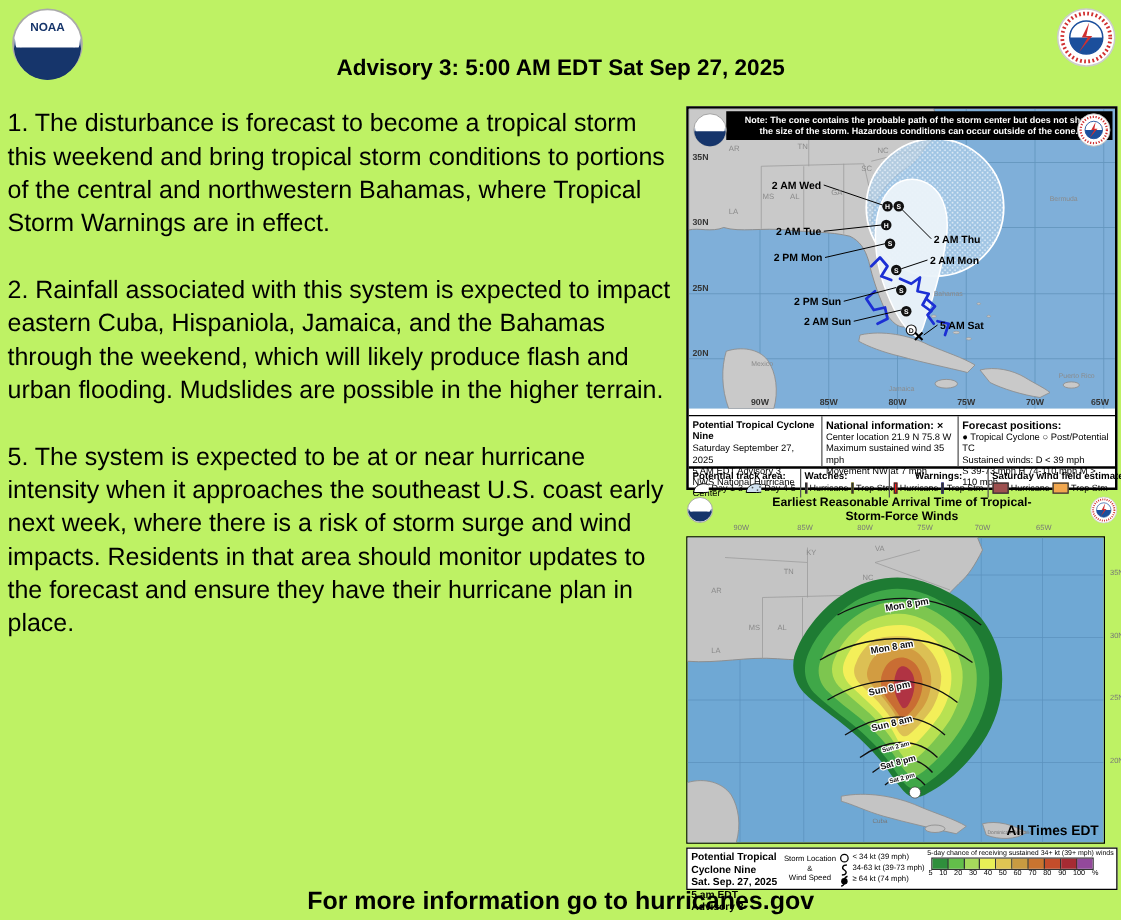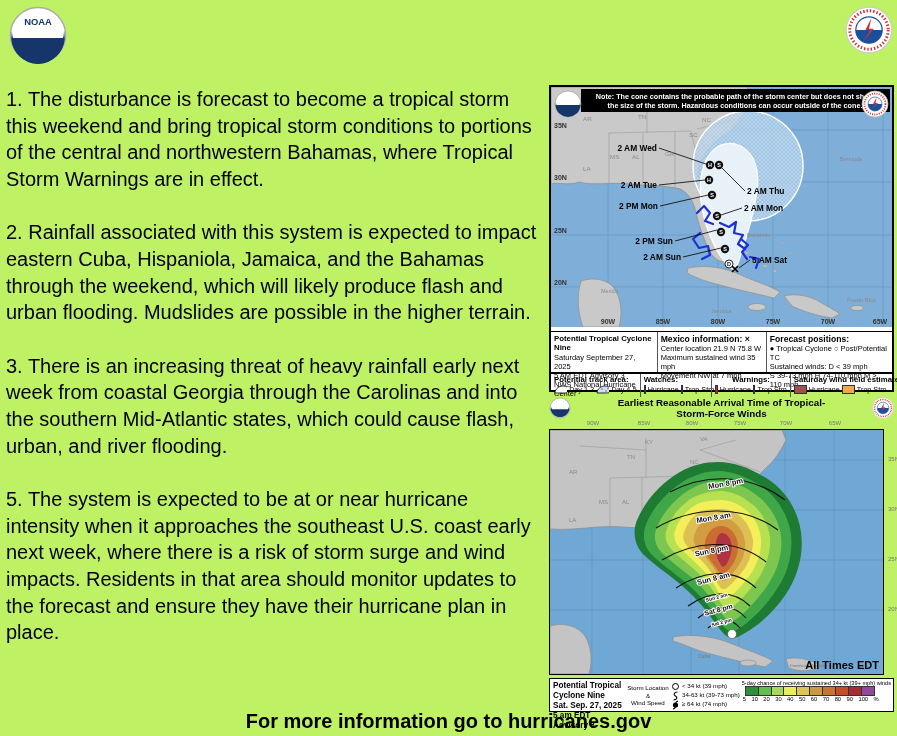--- a/index.html
+++ b/index.html
@@ -63,34 +63,34 @@
 
   <div class="noaa-hdr">
     <svg viewBox="0 0 40 40" width="58" height="58">
       <circle cx="20" cy="20" r="19" fill="#fff" stroke="#aaa" stroke-width="1"></circle>
       <path d="M1.5,23 A18.6,18.6 0 0 0 38.5,23 L38,17 A18,18 0 0 1 2,17 Z" fill="#16356B"></path>
       <path d="M2,22 A18,18 0 0 0 38,22 Z" fill="#16356B"></path>
       <text x="20" y="13" text-anchor="middle" font-size="6.5" font-weight="bold" fill="#16356B">NOAA</text>
       <path d="M5,22 C13,14 27,14 35,22 C27,19.5 13,19.5 5,22 Z" fill="#fff"></path>
     </svg>
   </div>
+  <div class="hdr-sub">Advisory 3: 5:00 AM EDT Sat Sep 27, 2025</div>
   <div class="nws-hdr">
     <svg viewBox="0 0 40 40" width="48" height="48">
       <circle cx="20" cy="20" r="19" fill="#fff" stroke="#ccc" stroke-width="1"></circle>
       <circle cx="20" cy="20" r="16" fill="none" stroke="#D03030" stroke-width="2.5" stroke-dasharray="1.2 1.6"></circle>
       <circle cx="20" cy="20" r="11" fill="#fff" stroke="#1B4F9C" stroke-width="1"></circle>
       <path d="M9,20 A11,11 0 0 0 31,20 Z" fill="#1B4F9C"></path>
       <path d="M22,10 L17,20 L21,20 L15,30 L24,19 L20,19 Z" fill="#D03030"></path>
     </svg>
   </div>
 
   <div class="messages">
     <p>1. The disturbance is forecast to become a tropical storm this weekend and bring tropical storm conditions to portions of the central and northwestern Bahamas, where Tropical Storm Warnings are in effect.</p>
     <p>2. Rainfall associated with this system is expected to impact eastern Cuba, Hispaniola, Jamaica, and the Bahamas through the weekend, which will likely produce flash and urban flooding. Mudslides are possible in the higher terrain.</p>
-    <p>3.  There is an increasing threat of heavy rainfall early next week from coastal Georgia through the Carolinas and into the southern Mid-Atlantic states, which could cause flash, urban, and river flooding.</p>
     <p>5. The system is expected to be at or near hurricane intensity when it approaches the southeast U.S. coast early next week, where there is a risk of storm surge and wind impacts. Residents in that area should monitor updates to the forecast and ensure they have their hurricane plan in place.</p>
   </div>
 
   <div class="cone-wrap">
     <svg width="341" height="240" viewBox="0 0 341 240">
       <defs>
         <pattern id="stip" width="4" height="4" patternUnits="userSpaceOnUse">
           <rect width="4" height="4" fill="#A9CBE6" opacity="0.75"></rect>
           <circle cx="1" cy="1" r="0.7" fill="#F2F8FD"></circle>
           <circle cx="3" cy="3" r="0.7" fill="#F2F8FD"></circle>
@@ -226,21 +226,21 @@
     </svg>
 
     <div class="cone-info">
       <div class="col c1">
         <div class="hd" style="font-size:7.8px">Potential Tropical Cyclone Nine</div>
         <div>Saturday September 27, 2025</div>
         <div>5 AM EDT Advisory 3</div>
         <div>NWS National Hurricane Center</div>
       </div>
       <div class="col c2">
-        <div class="hd">Mexico information: ×</div>
+        <div class="hd">National information: ×</div>
         <div>Center location 21.9 N 75.8 W</div>
         <div>Maximum sustained wind 35 mph</div>
         <div>Movement NW at 7 mph</div>
       </div>
       <div class="col c3">
         <div class="hd">Forecast positions:</div>
         <div>● Tropical Cyclone    ○ Post/Potential TC</div>
         <div>Sustained winds:   D &lt; 39 mph</div>
         <div>S 39-73 mph  H 74-110 mph  M &gt; 110 mph</div>
       </div>

